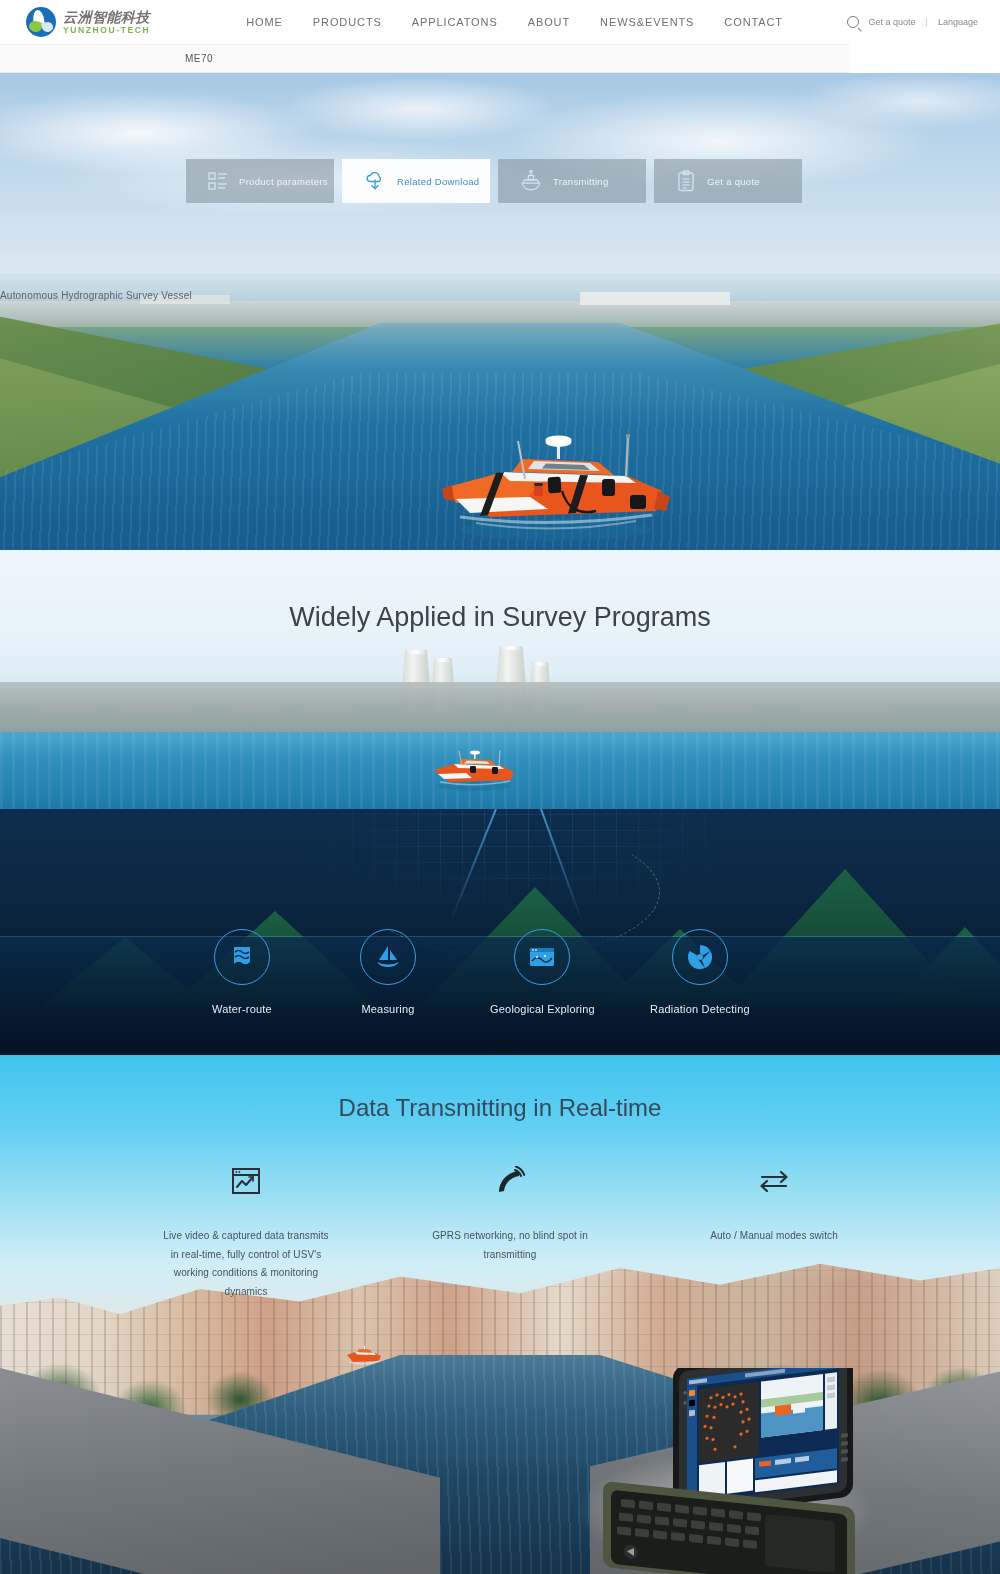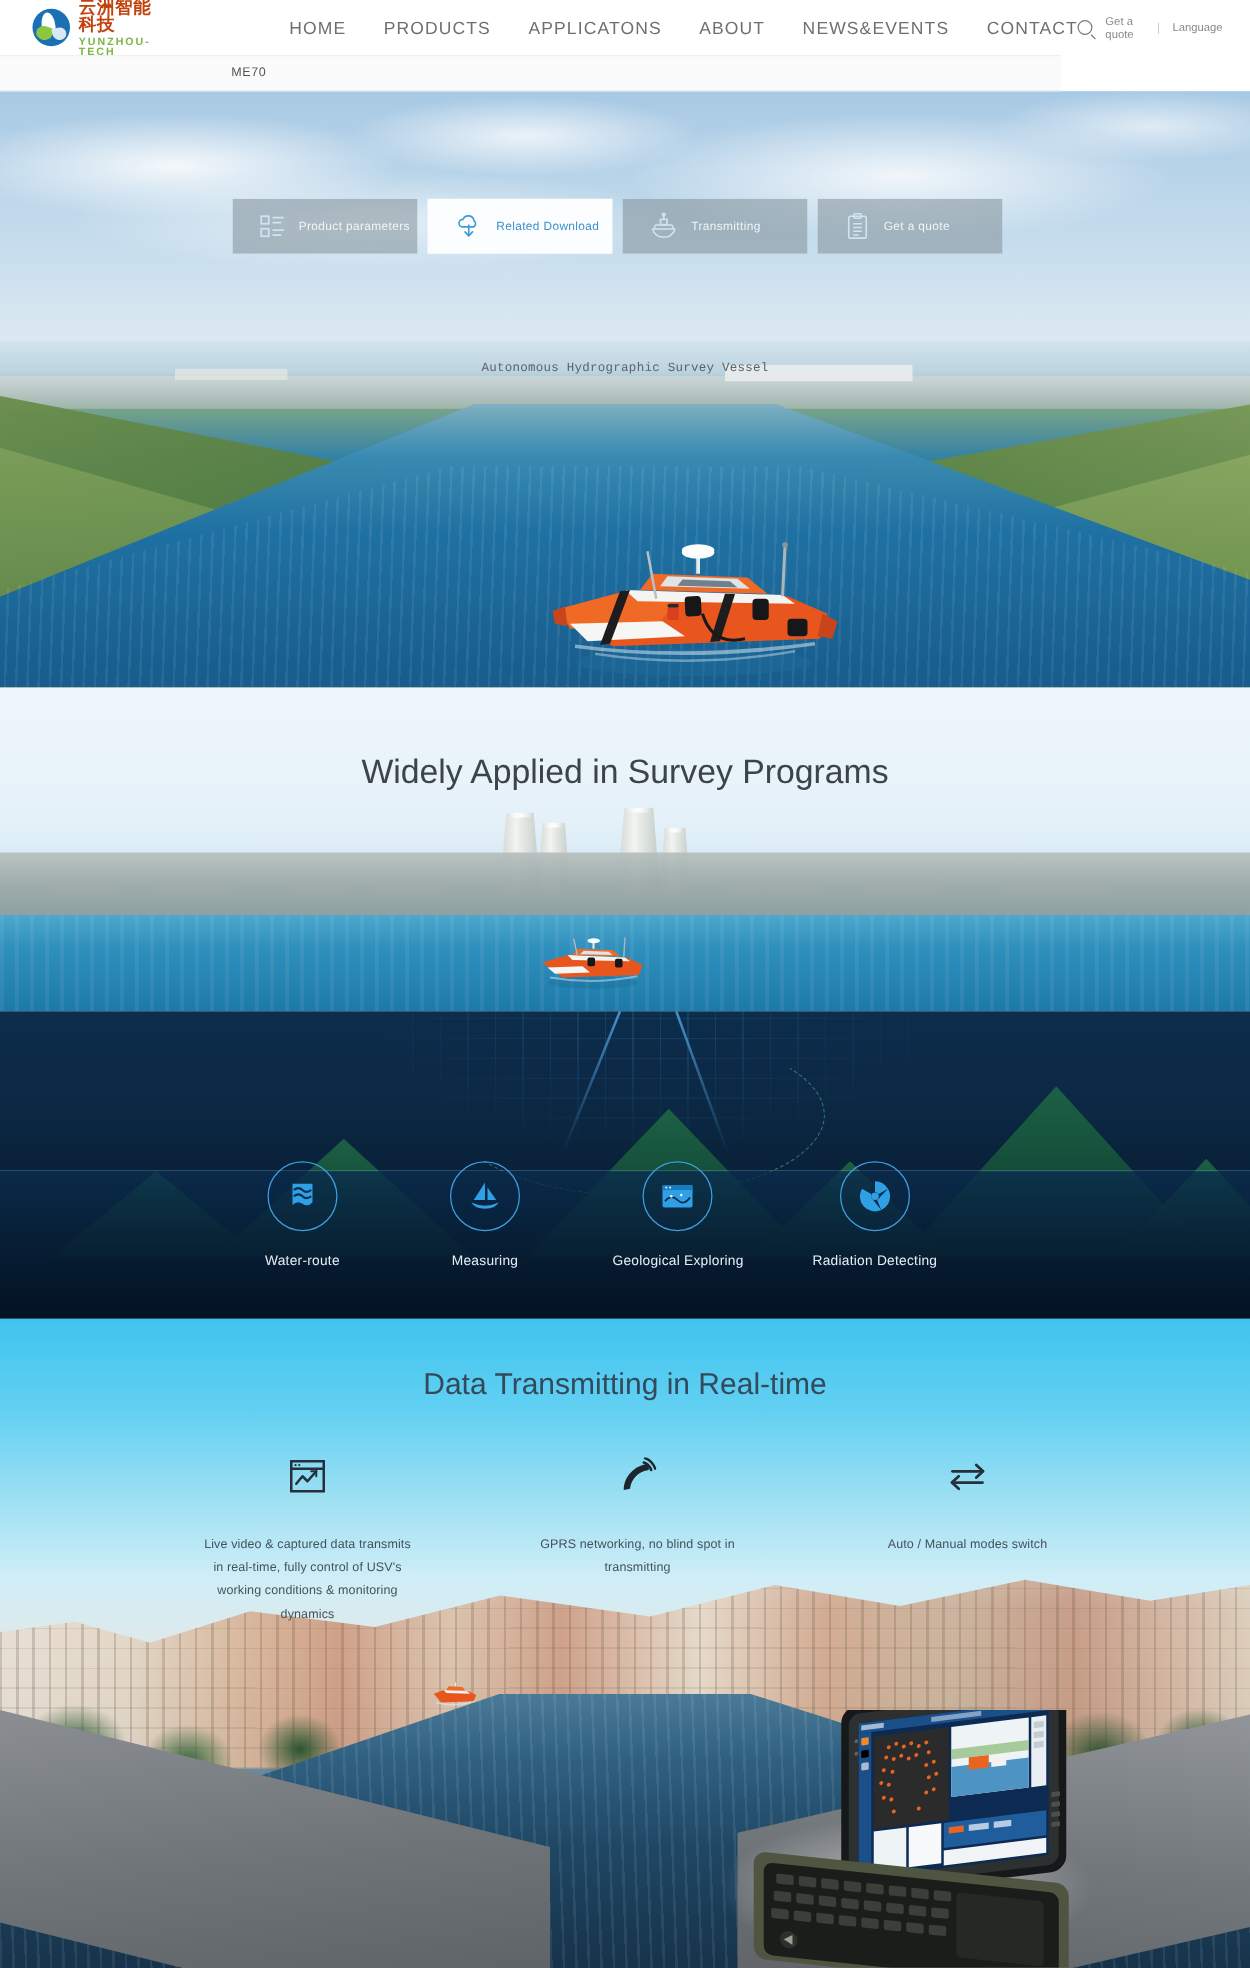--- a/index.html
+++ b/index.html
@@ -32,30 +32,31 @@
     background: #8dc63f; border-radius: 50% 10% 55% 45%;
     transform: rotate(18deg);
   }
   .logo-mark .leaf-c {
     position: absolute; right: 3px; top: 15px; width: 11px; height: 10px;
     background: #d9e8f5; border-radius: 10% 50% 45% 55%;
     transform: rotate(-14deg);
   }
   .logo-text { line-height: 1; }
   .logo-cn {
-    font-size: 14px; font-weight: 700; color: #c2410c; letter-spacing: .5px;
+    font-size: 14px; font-weight: 700; color: #737373; letter-spacing: .5px;
     font-family: "DejaVu Sans", sans-serif;
+    font-style: italic;
   }
   .logo-en {
     font-size: 8.5px; font-weight: 700; color: #7ab648; letter-spacing: 1.6px;
     margin-top: 2px;
   }
   .mainnav { display: flex; gap: 30px; margin-left: 96px; }
   .mainnav a {
-    font-size: 14px; color: #6f6f6f; letter-spacing: .9px;
+    font-size: 11px; color: #6f6f6f; letter-spacing: .9px;
     text-decoration: none; white-space: nowrap;
   }
   .topright {
     margin-left: auto; margin-right: 22px;
     display: flex; align-items: center; gap: 10px;
   }
   .search-ico {
     width: 12px; height: 12px; border: 1.4px solid #7a7a7a; border-radius: 50%;
     position: relative; flex: 0 0 auto;
   }
@@ -150,22 +151,22 @@
   .hbtn.active .hb-label { color: #3d8fcb; }
   .hbtn svg { flex: 0 0 auto; display: block; }
   .hbtn svg * { stroke: #cfe4f2; }
   .hbtn.active svg * { stroke: #3d9ad6; }
 
   .hero-title {
     position: absolute; left: 0; right: 0; top: 175px; text-align: center; z-index: 12;
     font-size: 31px; font-weight: 400; color: #33393c; letter-spacing: .2px;
   }
   .hero-sub {
-    position: absolute; left: 0; right: 0; top: 217px; text-align: center; z-index: 12;
-    font-size: 10px; color: #5d6468; letter-spacing: .2px; font-family: Liberation Mono, monospace;
+    position: absolute; left: 0; right: 0; top: 217px; z-index: 12;
+    font-size: 10px; color: #5d6468; letter-spacing: .2px;
   }
 
   
   .usv { position: absolute; left: 430px; top: 352px; width: 250px; height: 120px; z-index: 14; }
 
   
   .applied {
     position: relative; width: 1000px; height: 259px; overflow: hidden;
     background: linear-gradient(#eef6fb 0%, #e5f1f9 40%, #cfe5f1 64%, #9fcbe0 72%, #2e91bd 80%, #1f7fae 100%);
   }

